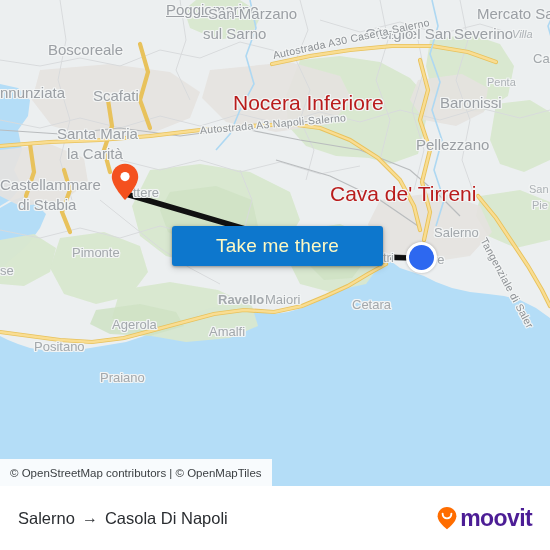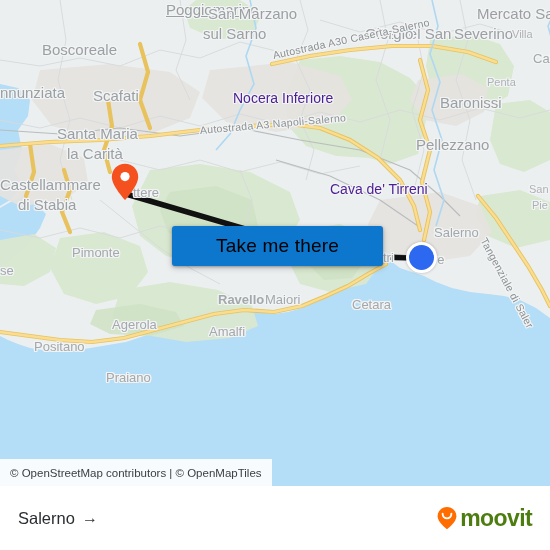--- a/index.html
+++ b/index.html
@@ -47,21 +47,21 @@
     white-space: nowrap;
     font-family: "Liberation Sans", sans-serif;
     text-shadow:
       -1.2px 0 #f2f4f4, 1.2px 0 #f2f4f4,
       0 -1.2px #f2f4f4, 0 1.2px #f2f4f4,
       -1px -1px #f2f4f4, 1px -1px #f2f4f4,
       -1px 1px #f2f4f4, 1px 1px #f2f4f4;
     pointer-events: none;
     line-height: 1.12;
   }
-  .lbl.s-xl { font-size: 14px; color: #4c1d95; }
+  .lbl.s-xl { font-size: 21px; color: #b91c1c; }
   .lbl.s-lg { font-size: 15px;   color: #9b9fa4; }
   .lbl.s-md { font-size: 13px;   color: #a3a8ac; }
   .lbl.s-sm { font-size: 11px;   color: #adb2b6; }
   .lbl.road {
     color: #8c9094;
     font-size: 10.5px;
     letter-spacing: .3px;
   }
 
   
@@ -89,21 +89,21 @@
   
   #cta-button {
     position: absolute;
     left: 172px;
     top: 226px;
     width: 211px;
     height: 40px;
     background: #0d77cd;
     border: none;
     border-radius: 3px;
-    color: #000000;
+    color: #fef9c3;
     font-family: "Liberation Sans", sans-serif;
     font-size: 19px;
     letter-spacing: .2px;
     cursor: pointer;
     box-shadow: 0 1px 3px rgba(0,0,0,.30), 0 2px 7px rgba(0,0,0,.18);
     padding: 0;
   }
 
   
   #attribution-bar {
@@ -161,21 +161,21 @@
     top: -1px;
   }
   #moovit-logo {
     display: flex;
     align-items: center;
     gap: 2px;
   }
   #moovit-wordmark {
     font-size: 23px;
     font-weight: bold;
-    color: #4d7c0f;
+    color: #4c1d95;
     letter-spacing: -0.6px;
     font-family: "Liberation Sans", sans-serif;
   }
 </style>
 </head>
 <body>
 
 <div id="app">
 
   <div id="map">
@@ -314,22 +314,22 @@
     </svg>
 
     <div id="map-labels">
         <div class="lbl s-lg" style="left: 166px; top: 2px; text-decoration: underline;">Poggiomarino</div>
         <div class="lbl s-lg" style="left: 208px; top: 6px;">San Marzano</div>
         <div class="lbl s-lg" style="left: 203px; top: 26px;">sul Sarno</div>
         <div class="lbl s-lg" style="left: 378px; top: 6px; margin-top: 20px;">Castel San</div>
         <div class="lbl s-lg" style="left: 365px; top: 26px;">Giorgio</div>
         <div class="lbl s-lg" style="left: 477px; top: 6px;">Mercato San</div>
         <div class="lbl s-lg" style="left: 454px; top: 26px;">Severino</div>
-        <div class="lbl s-sm" style="left: 512px; top: 28px;">Villa</div>
-        <div class="lbl s-lg" style="left: 42px; top: 42px; text-align: right;">Boscoreale</div>
+        <div class="lbl s-sm" style="left: 512px; top: 28px; font-style: italic;">Villa</div>
+        <div class="lbl s-lg" style="left: 48px; top: 42px; text-align: right;">Boscoreale</div>
         <div class="lbl s-md" style="left: 533px; top: 52px;">Calv</div>
         <div class="lbl s-lg" style="left: 0px; top: 85px;">nnunziata</div>
         <div class="lbl s-lg" style="left: 93px; top: 88px;">Scafati</div>
         <div class="lbl s-xl" style="left: 233px; top: 91px;">Nocera Inferiore</div>
         <div class="lbl s-lg" style="left: 440px; top: 95px;">Baronissi</div>
         <div class="lbl s-sm" style="left: 487px; top: 76px;">Penta</div>
         <div class="lbl s-lg" style="left: 416px; top: 137px;">Pellezzano</div>
         <div class="lbl s-lg" style="left: 57px; top: 126px;">Santa Maria</div>
         <div class="lbl s-lg" style="left: 67px; top: 146px;">la Carità</div>
         <div class="lbl s-lg" style="left: 0px; top: 177px;">Castellammare</div>
@@ -343,21 +343,21 @@
         <div class="lbl s-md" style="left: 383px; top: 251px;">tri</div>
         <div class="lbl s-md" style="left: 430px; top: 253px;">ire</div>
         <div class="lbl s-sm" style="left: 529px; top: 183px;">San</div>
         <div class="lbl s-sm" style="left: 532px; top: 199px;">Pie</div>
         <div class="lbl s-md" style="left: 218px; top: 293px; font-weight: bold;">Ravello</div>
         <div class="lbl s-md" style="left: 265px; top: 293px;">Maiori</div>
         <div class="lbl s-md" style="left: 352px; top: 298px;">Cetara</div>
         <div class="lbl s-md" style="left: 112px; top: 318px;">Agerola</div>
         <div class="lbl s-md" style="left: 209px; top: 325px;">Amalfi</div>
         <div class="lbl s-md" style="left: 34px; top: 340px;">Positano</div>
-        <div class="lbl s-md" style="left: 106px; top: 371px; text-align: right;">Praiano</div>
+        <div class="lbl s-md" style="left: 100px; top: 371px; text-align: right;">Praiano</div>
         <div class="lbl road" style="left: 273px; top: 50px; transform: rotate(-12deg); transform-origin: left center;">Autostrada A30 Caserta-Salerno</div>
         <div class="lbl road" style="left: 200px; top: 125px; transform: rotate(-5deg); transform-origin: left center;">Autostrada A3 Napoli-Salerno</div>
         <div class="lbl road" style="left: 483px; top: 233px; transform: rotate(62deg); transform-origin: left center;">Tangenziale di Saler</div>
       </div>
 
     <svg id="dest-pin" viewBox="0 0 28 38" xmlns="http://www.w3.org/2000/svg">
       <path d="M14 0.8 C6.6 0.8 0.8 6.6 0.8 14 C0.8 23 14 37 14 37 C14 37 27.2 23 27.2 14 C27.2 6.6 21.4 0.8 14 0.8 Z" fill="#f4511e"></path>
       <circle cx="14" cy="13.6" r="4.6" fill="#ffffff"></circle>
     </svg>
 
@@ -369,20 +369,21 @@
       <div id="attribution-box">
         <span id="attribution-text">© OpenStreetMap contributors | © OpenMapTiles</span>
       </div>
     </div>
   </div>
 
   <div id="footer">
     <div id="route-summary">
       <span>Salerno</span>
       <span id="route-arrow-icon">→</span>
+      <span>Casola Di Napoli</span>
     </div>
     <div id="moovit-logo">
       <svg width="22" height="24" viewBox="0 0 22 24" xmlns="http://www.w3.org/2000/svg">
         <path d="M11 1 C5.8 1 1.6 5.1 1.6 10.2 C1.6 16.4 11 23.2 11 23.2 C11 23.2 20.4 16.4 20.4 10.2 C20.4 5.1 16.2 1 11 1 Z" fill="#ff6d00"></path>
         <path d="M6.6 7.6 C6.6 10.4 8.6 12.4 11 12.4 C13.4 12.4 15.4 10.4 15.4 7.6" fill="none" stroke="#ffffff" stroke-width="1.9" stroke-linecap="round"></path>
       </svg>
       <span id="moovit-wordmark">moovit</span>
     </div>
   </div>
 </div>

